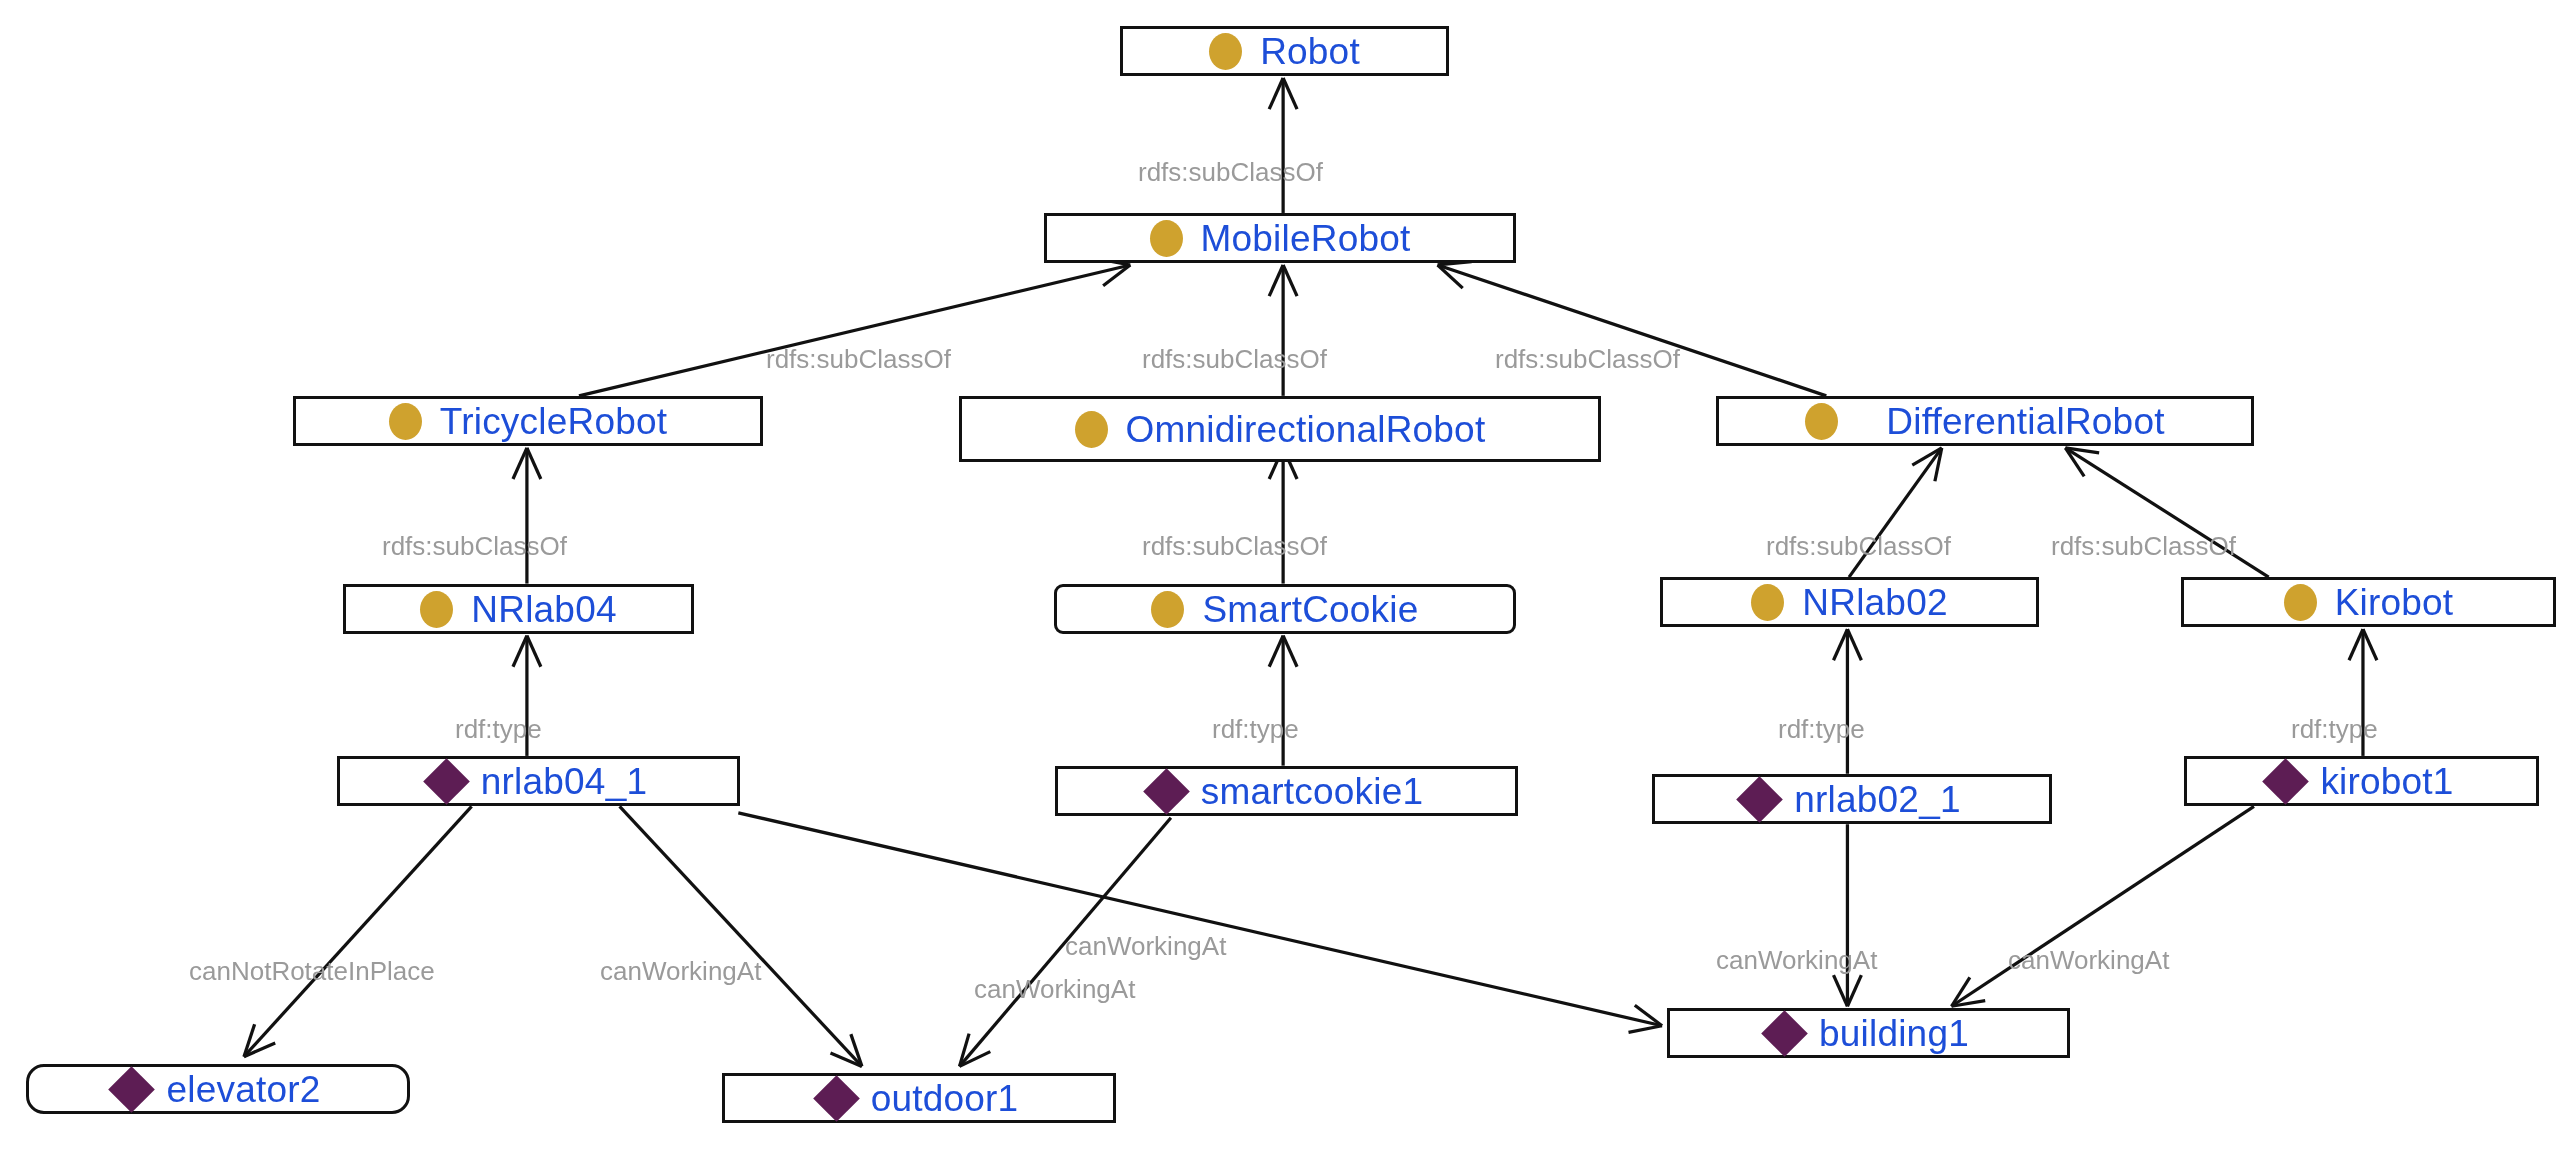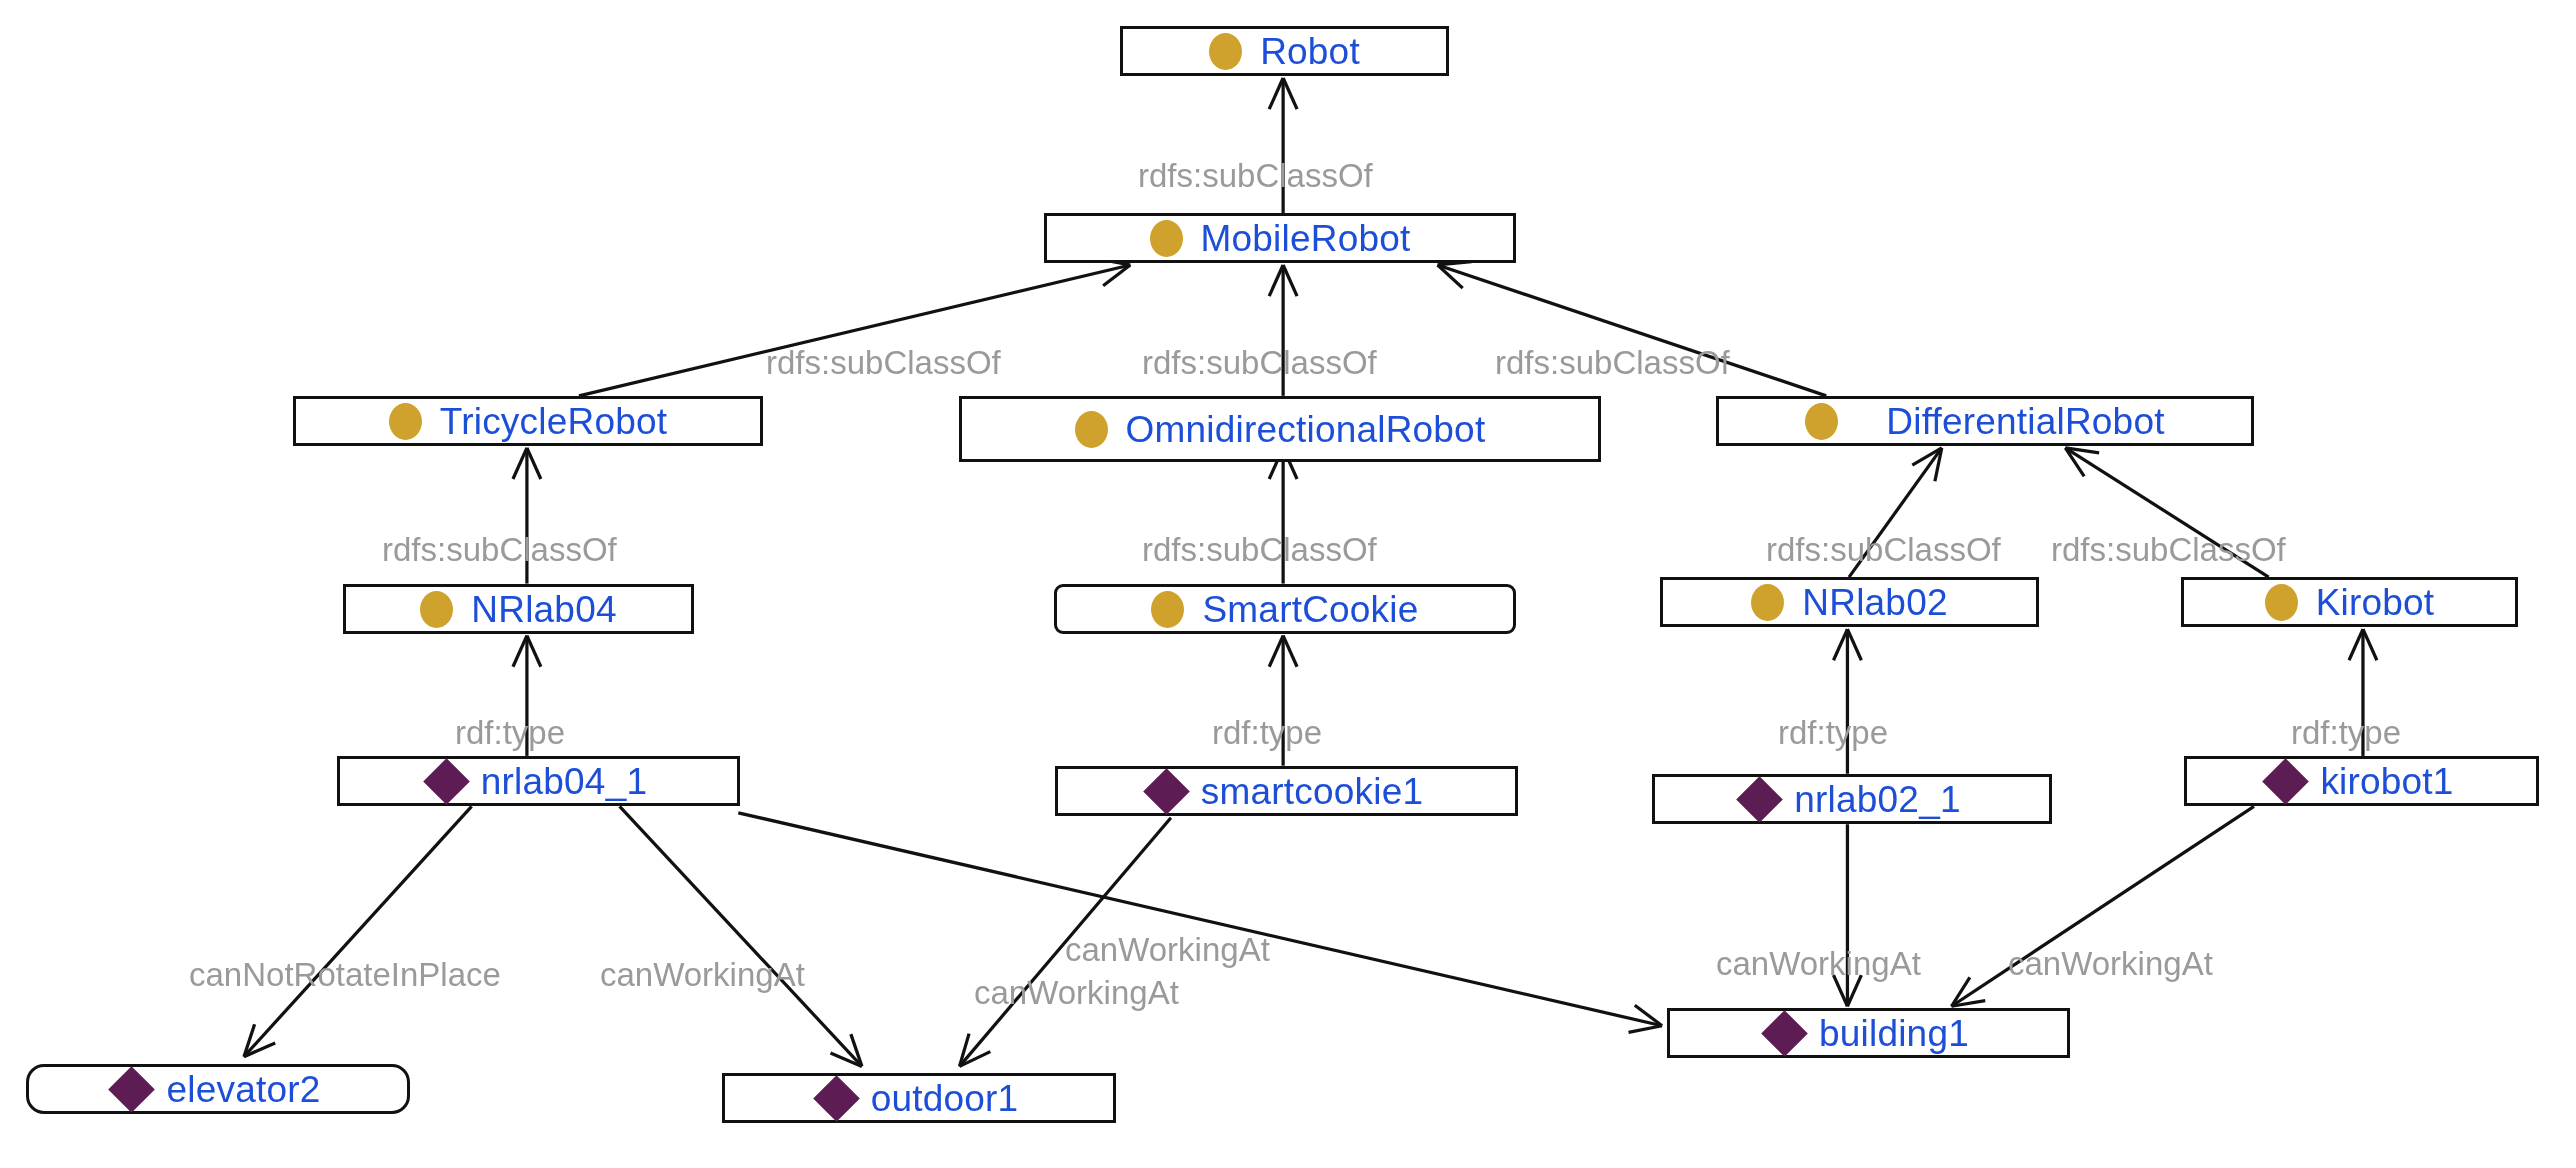--- a/index.html
+++ b/index.html
@@ -52,21 +52,21 @@
   }
   .marker-instance {
     width: 33px;
     height: 33px;
     background: #5d1d54;
     transform: rotate(45deg);
     flex: 0 0 auto;
   }
   .edge-label {
     position: absolute;
-    font-size: 33px;
+    font-size: 26px;
     line-height: 1;
     color: #9a9a9a;
     white-space: nowrap;
     z-index: 3;
   }
 </style>
 </head>
 <body>
 
 <div id="stage">
@@ -190,21 +190,21 @@
         <span class="node-label">NRlab04</span>
       </div>
       <div class="node" style="left: 1054px; top: 584px; width: 462px; height: 50px; border-radius: 9px;">
         <span class="marker-class"></span>
         <span class="node-label">SmartCookie</span>
       </div>
       <div class="node" style="left: 1660px; top: 577px; width: 379px; height: 50px;">
         <span class="marker-class"></span>
         <span class="node-label">NRlab02</span>
       </div>
-      <div class="node" style="left: 2181px; top: 577px; width: 337px; height: 50px;">
+      <div class="node" style="left: 2181px; top: 577px; width: 375px; height: 50px;">
         <span class="marker-class"></span>
         <span class="node-label">Kirobot</span>
       </div>
       <div class="node" style="left: 337px; top: 756px; width: 403px; height: 50px;">
         <span class="marker-instance"></span>
         <span class="node-label">nrlab04_1</span>
       </div>
       <div class="node" style="left: 1055px; top: 766px; width: 463px; height: 50px;">
         <span class="marker-instance"></span>
         <span class="node-label">smartcookie1</span>

